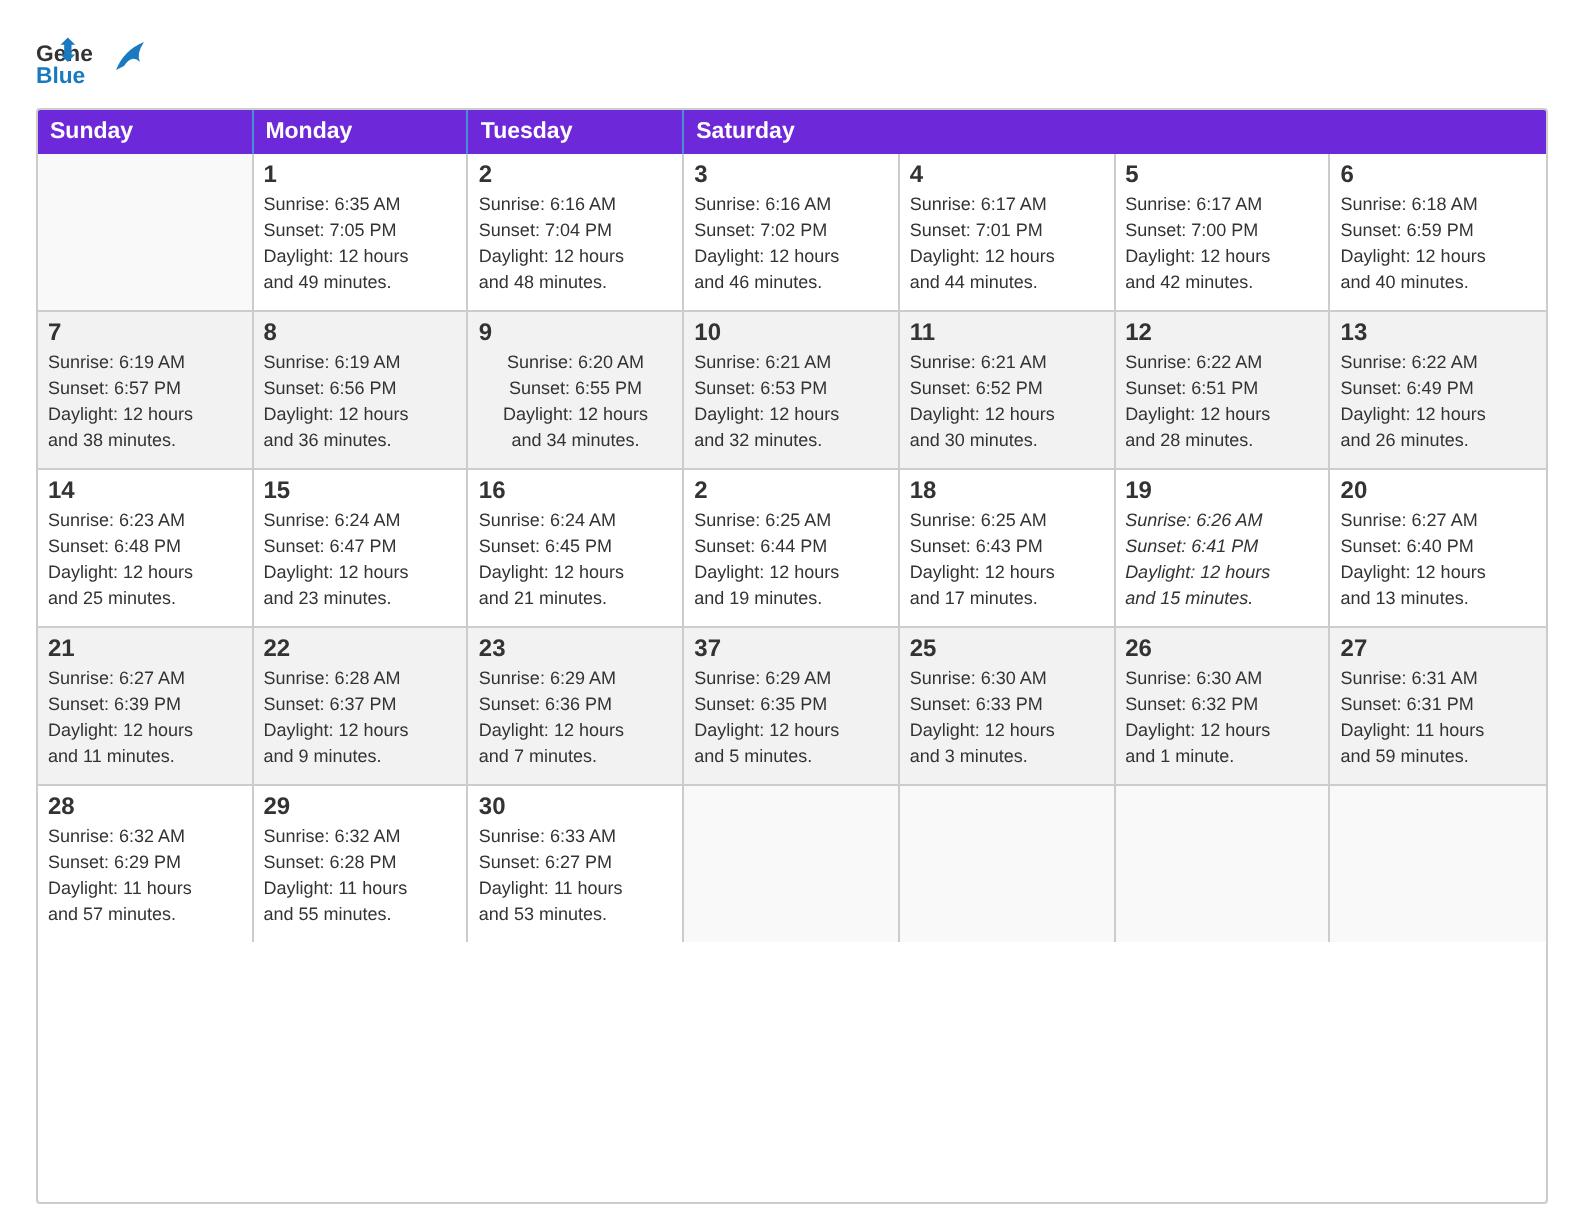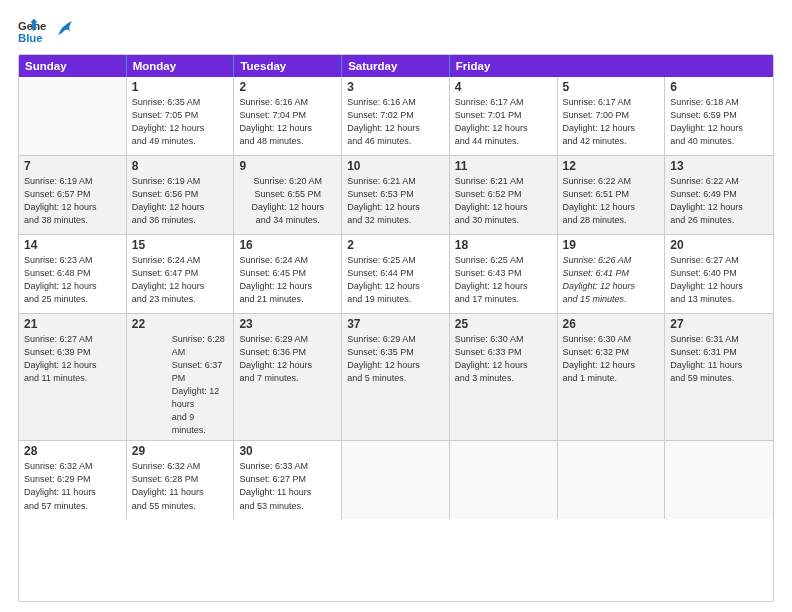--- a/index.html
+++ b/index.html
@@ -130,21 +130,20 @@
       <div class="location"></div>
     </div>
   </div>
 
   <div class="calendar">
     <div class="cal-header">
     <div class="cal-header-cell">Sunday</div>
         <div class="cal-header-cell">Monday</div>
         <div class="cal-header-cell">Tuesday</div>
         <div class="cal-header-cell">Saturday</div>
-        <div class="cal-header-cell">Friday</div>
       </div>
     <div class="cal-body">
     <div class="cal-row">
           <div class="cal-cell empty"></div>
           <div class="cal-cell">
             <span class="day-num">1</span>
             <div class="cell-text" style="white-space: pre-line;">Sunrise: 6:35 AM
 Sunset: 7:05 PM
 Daylight: 12 hours
 and 49 minutes.</div>
@@ -290,21 +289,21 @@
         <div class="cal-row row-shade">
           <div class="cal-cell">
             <span class="day-num">21</span>
             <div class="cell-text" style="white-space: pre-line;">Sunrise: 6:27 AM
 Sunset: 6:39 PM
 Daylight: 12 hours
 and 11 minutes.</div>
           </div>
           <div class="cal-cell">
             <span class="day-num">22</span>
-            <div class="cell-text" style="white-space: pre-line; margin-left: 40px;">Sunrise: 6:28 AM
+            <div class="cell-text" style="white-space: pre-line;">Sunrise: 6:28 AM
 Sunset: 6:37 PM
 Daylight: 12 hours
 and 9 minutes.</div>
           </div>
           <div class="cal-cell">
             <span class="day-num">23</span>
             <div class="cell-text" style="white-space: pre-line;">Sunrise: 6:29 AM
 Sunset: 6:36 PM
 Daylight: 12 hours
 and 7 minutes.</div>

